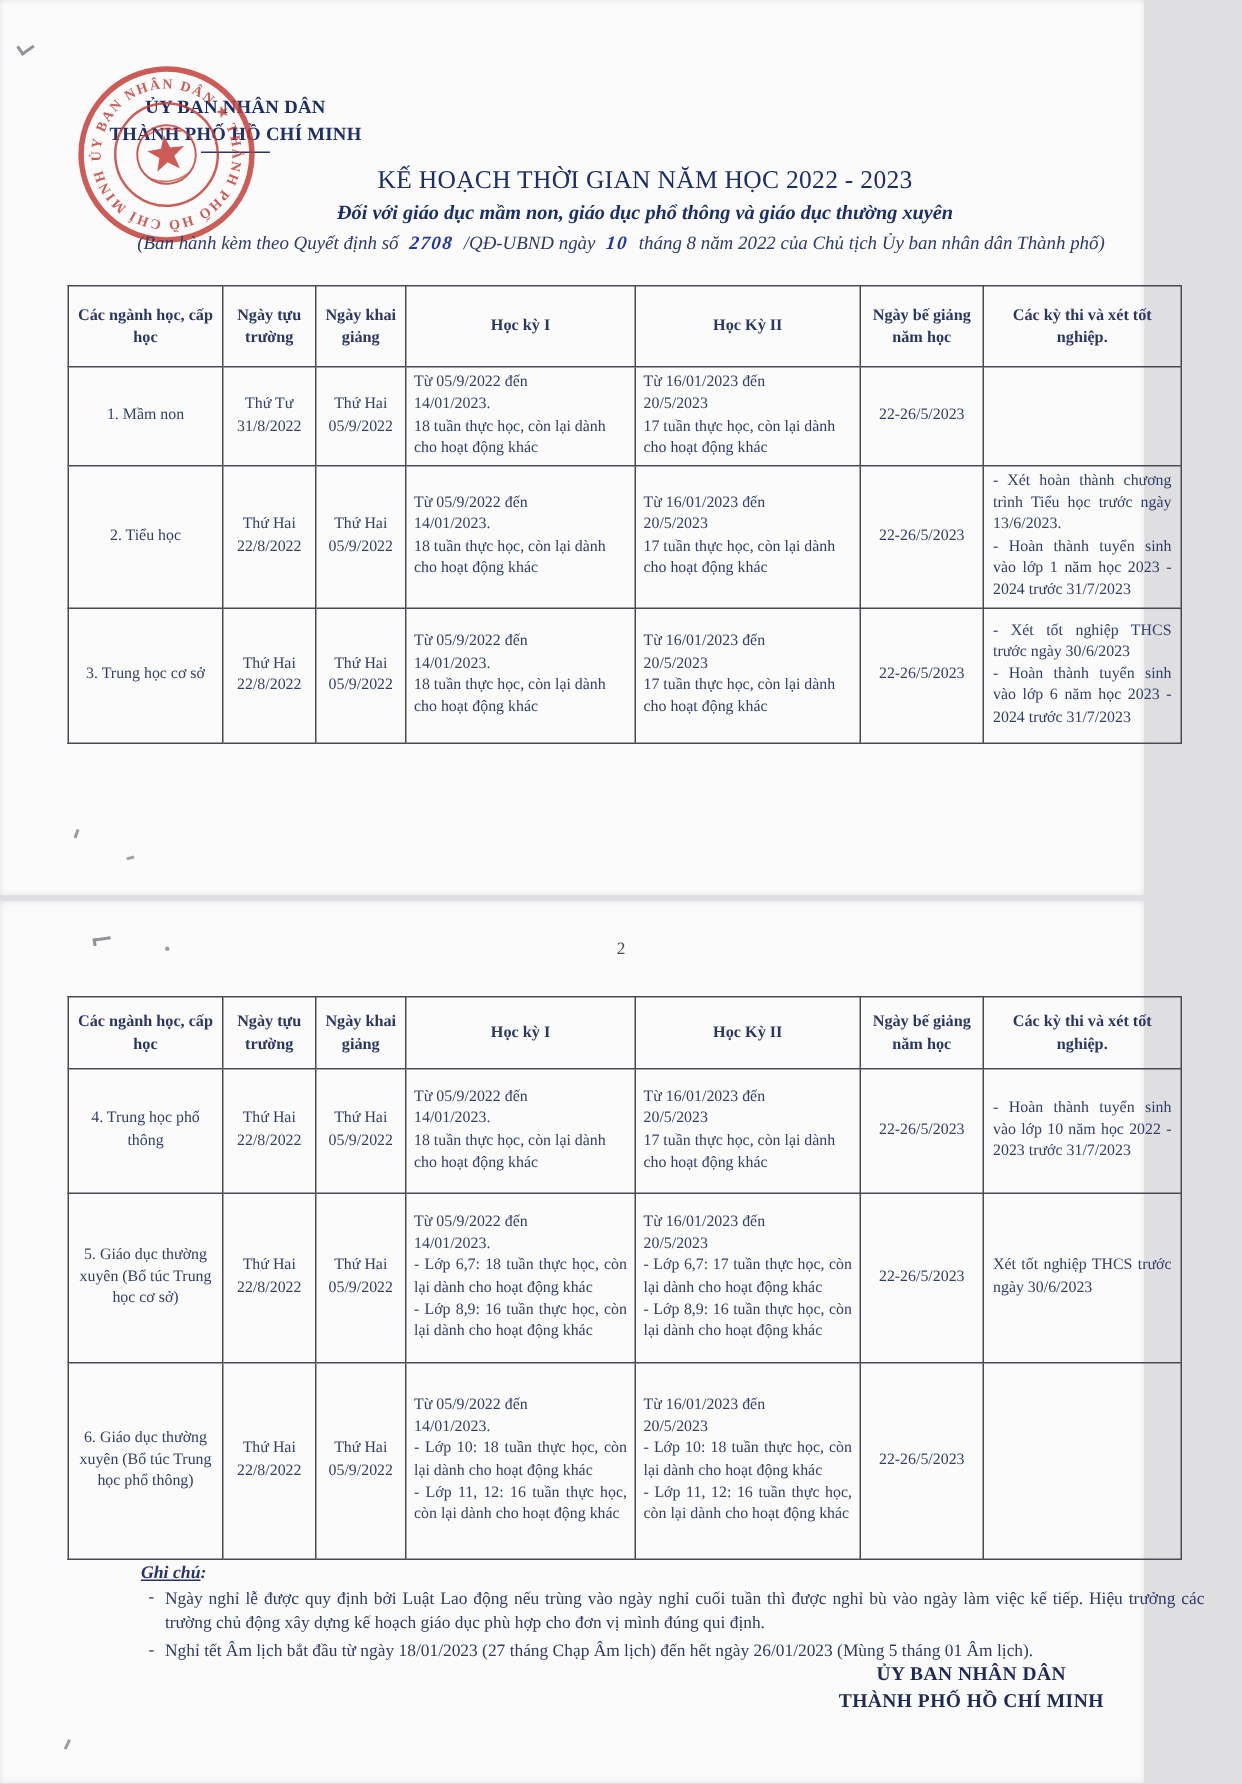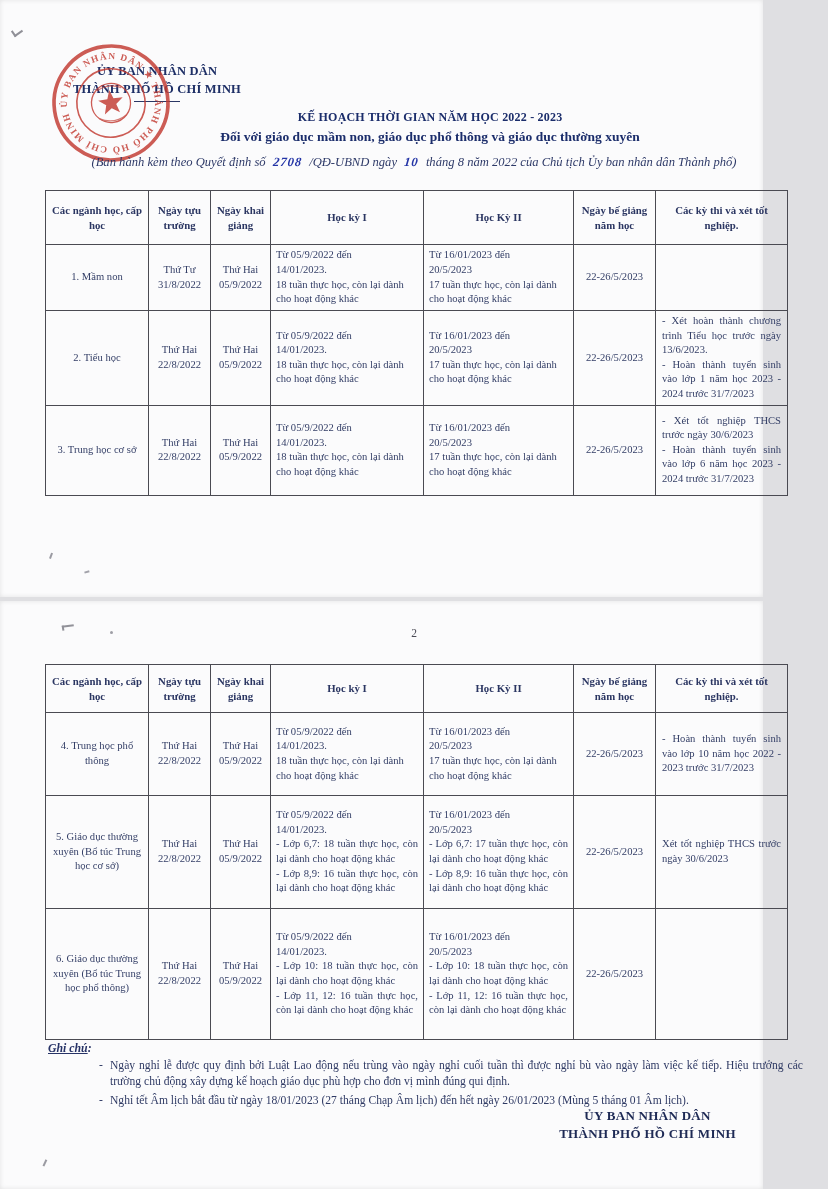--- a/index.html
+++ b/index.html
@@ -29,22 +29,22 @@
     margin:3px auto 0;
   }
   .seal {
     position:absolute; top:42px; left:50px; width:122px; height:122px;
     opacity:.82; transform:rotate(-8deg); pointer-events:none;
   }
   .title-block {
     position:absolute; top:110px; left:120px; width:620px;
     text-align:center; color:#1b2d6b;
   }
-  .doc-title { font-size:12px; font-weight:bold; letter-spacing:.2px; }
-  .doc-subtitle { font-size:13.5px; font-weight:bold; margin-top:4px; }
+  .doc-title { font-size:17px; font-weight:normal; letter-spacing:.2px; }
+  .doc-subtitle { font-size:13.5px; font-weight:bold; margin-top:4px;font-style:italic; }
   .issuance {
     position:absolute; top:155px; left:30px; width:768px;
     text-align:center; font-style:italic; font-size:12.6px; color:#2e3a68;
   }
   .handwrite {
     font-style:italic; font-weight:bold; color:#2334a6;
     letter-spacing:1px; display:inline-block; transform:skewX(-6deg);
     padding:0 4px;
   }
 
@@ -72,21 +72,21 @@
   
   .page-number {
     position:absolute; top:26px; left:0; width:828px; text-align:center;
     font-size:11.5px; color:#4a4a55;
   }
   .notes { position:absolute; left:48px; top:440px; width:755px; }
   .notes-label {
     font-weight:bold; font-style:italic; font-size:11.8px;
     color:#273367;
   }
-  .notes-label u { text-decoration:underline; }
+  .notes-label u { text-decoration:underline;margin-left:46px; }
   .note-line {
     display:flex; font-size:11.6px; color:#2f3a64; margin-top:2px;
   }
   .note-dash { width:18px; min-width:18px; text-align:center; margin-left:44px; }
   .note-text { flex:1; text-align:justify; line-height:1.42; }
   .signature {
     position:absolute; top:506px; left:500px; width:295px;
     text-align:center; font-weight:bold; font-size:13px;
     color:#1e2a55; line-height:1.4; letter-spacing:.3px;
   }

